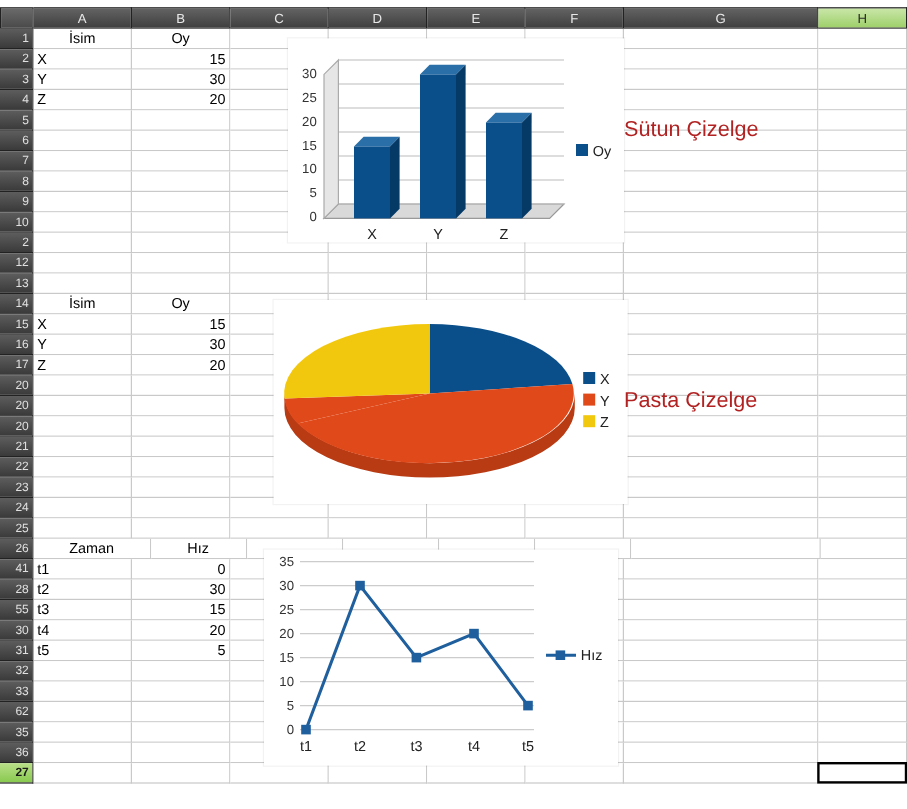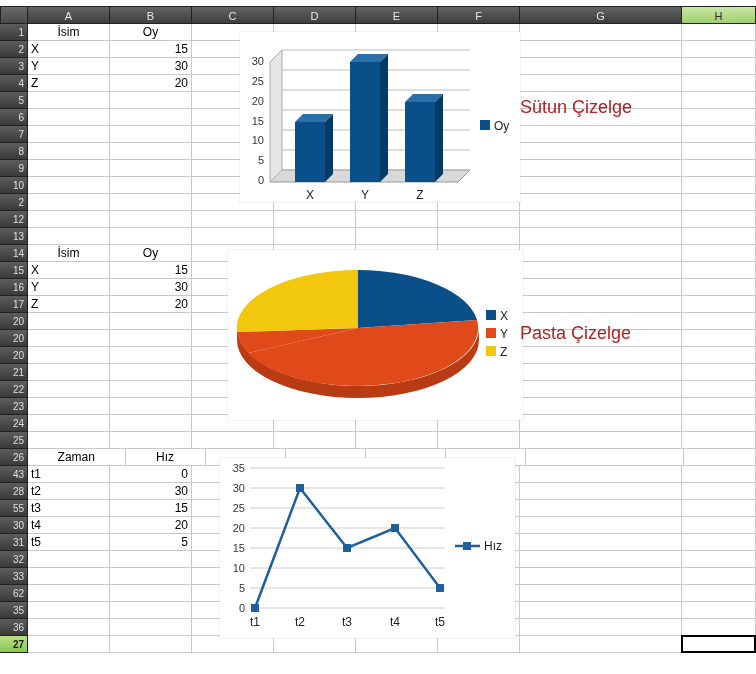--- a/index.html
+++ b/index.html
@@ -153,21 +153,21 @@
       <div class="row-header">17</div>
       <div class="row-header">20</div>
       <div class="row-header">20</div>
       <div class="row-header">20</div>
       <div class="row-header">21</div>
       <div class="row-header">22</div>
       <div class="row-header">23</div>
       <div class="row-header">24</div>
       <div class="row-header">25</div>
       <div class="row-header">26</div>
-      <div class="row-header">43</div>
+      <div class="row-header">41</div>
       <div class="row-header">28</div>
       <div class="row-header">55</div>
       <div class="row-header">30</div>
       <div class="row-header">31</div>
       <div class="row-header">32</div>
       <div class="row-header">33</div>
       <div class="row-header">62</div>
       <div class="row-header">35</div>
       <div class="row-header">36</div>
       <div class="row-header sel">27</div>

